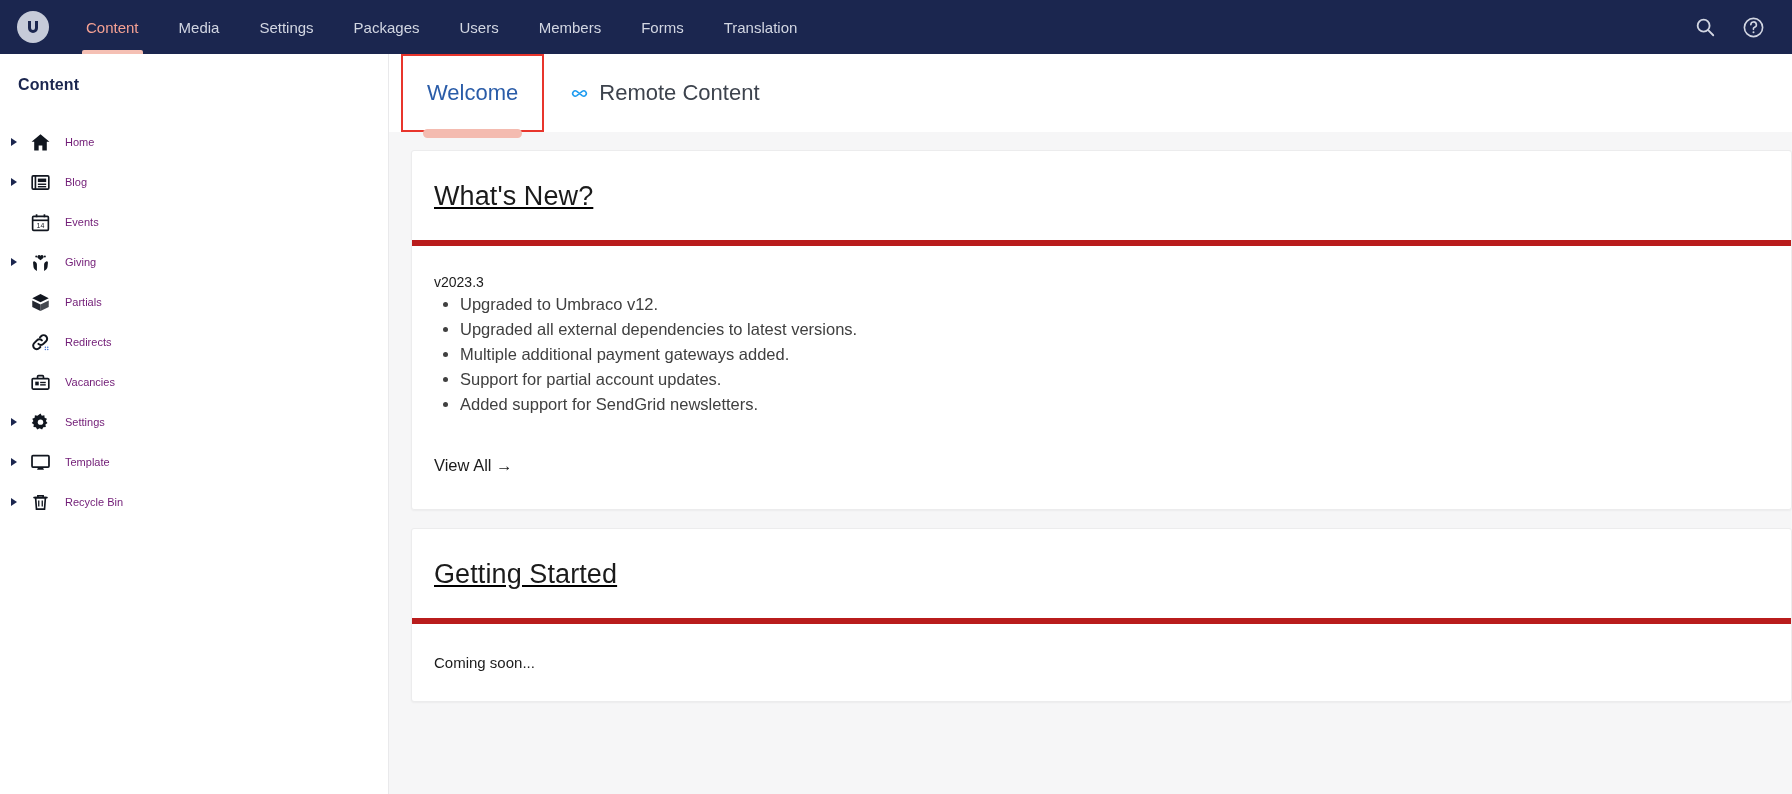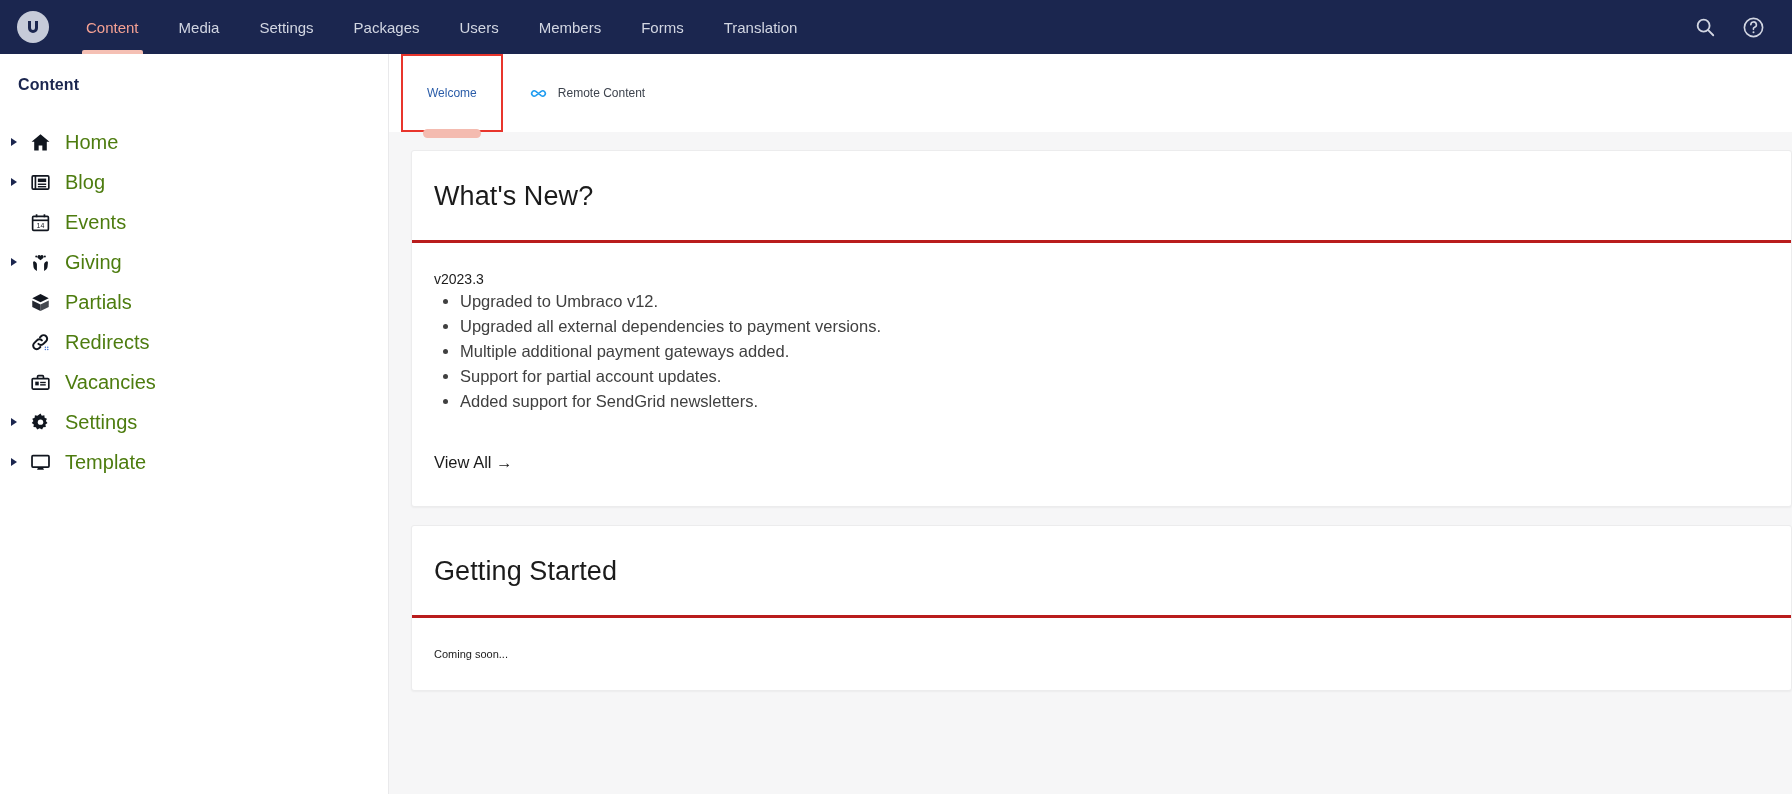--- a/index.html
+++ b/index.html
@@ -124,22 +124,22 @@
   }
   .tree-icon {
     width: 32px;
     flex: 0 0 32px;
     display: flex;
     align-items: center;
     justify-content: center;
     color: #11161f;
   }
   .tree-label {
-    font-size: 20px;
-    color: #4d7c0f;
+    font-size: 11px;
+    color: #701a75;
     padding-left: 9px;
   }
 
   
   .main {
     flex: 1 1 auto;
     background: #f6f6f7;
     display: flex;
     flex-direction: column;
     overflow: hidden;
@@ -151,21 +151,21 @@
     align-items: stretch;
     padding-left: 12px;
     position: relative;
     flex: 0 0 78px;
   }
   .tab {
     display: flex;
     align-items: center;
     gap: 10px;
     padding: 0 26px;
-    font-size: 12px;
+    font-size: 22px;
     color: #3d434d;
     cursor: pointer;
     position: relative;
   }
   .tab.active { color: #2a5ca8; }
   .tab.highlight {
     outline: 2px solid #e8352c;
     outline-offset: -2px;
   }
   .tab.active::after {
@@ -186,21 +186,22 @@
   }
   .card {
     background: #ffffff;
     border: 1px solid #ececed;
     border-radius: 3px;
     box-shadow: 0 1px 2px rgba(0,0,0,.045);
     margin-bottom: 18px;
   }
   .card-head {
     padding: 30px 0 28px 22px;
-    border-bottom: 3px solid #b91c1c;
+    border-bottom: 6px solid #b91c1c;
+    text-decoration: underline;
   }
   .card-head h2 {
     font-size: 27px;
     font-weight: normal;
     color: #1b1b1b;
     letter-spacing: .1px;
   }
   .card-body { padding: 28px 22px 34px 22px; }
   .rel-version {
     font-size: 14px;
@@ -219,21 +220,21 @@
   .view-all {
     display: inline-block;
     margin-top: 39px;
     font-size: 16.5px;
     color: #1b1b1b;
     text-decoration: none;
     cursor: pointer;
   }
   .coming-soon {
     padding: 30px 0 30px 22px;
-    font-size: 11px;
+    font-size: 15px;
     color: #1b1b1b;
   }
 </style>
 </head>
 <body>
 
 <div class="topbar">
   <div class="logo-wrap">
     <div class="logo">
       <svg width="20" height="20" viewBox="0 0 20 20" aria-hidden="true">
@@ -417,20 +418,35 @@
         </span>
       <span class="tree-icon">
         <svg width="21" height="21" viewBox="0 0 24 24" fill="none" stroke="#11161f" stroke-width="2">
           <rect x="2.3" y="4.2" width="19.4" height="13" rx="1.1"></rect>
           <path d="M8 20.2h8l-1.6-3H9.6z" fill="#11161f" stroke="none"></path>
         </svg>
       </span>
       <span class="tree-label">Template</span>
     </div>
 
+    <div class="tree-item">
+      <span class="tree-caret">
+          <i class="caret-tri"></i>
+        </span>
+      <span class="tree-icon">
+        <svg width="21" height="21" viewBox="0 0 24 24" fill="none" stroke="#11161f" stroke-width="1.9">
+          <path d="M4.6 6.4h14.8" stroke-linecap="round"></path>
+          <path d="M9 6.4V4.3h6v2.1"></path>
+          <path d="M6.4 6.4l1 13.2h9.2l1-13.2z"></path>
+          <line x1="10" y1="9.6" x2="10" y2="16.6" stroke-width="1.5"></line>
+          <line x1="14" y1="9.6" x2="14" y2="16.6" stroke-width="1.5"></line>
+        </svg>
+      </span>
+      <span class="tree-label">Recycle Bin</span>
+    </div>
   </aside>
 
   <main class="main">
 
     <div class="tabbar">
       <div class="tab active highlight">
         <span>Welcome</span>
       </div>
       <div class="tab">
         <span class="tab-icon">
@@ -445,21 +461,21 @@
     <div class="content-scroll">
 
       <section class="card">
         <div class="card-head">
           <h2>What's New?</h2>
         </div>
         <div class="card-body">
           <div class="rel-version">v2023.3</div>
           <ul class="rel-list">
             <li>Upgraded to Umbraco v12.</li>
-            <li>Upgraded all external dependencies to payment versions.</li>
+            <li>Upgraded all external dependencies to latest versions.</li>
             <li>Multiple additional payment gateways added.</li>
             <li>Support for partial account updates.</li>
             <li>Added support for SendGrid newsletters.</li>
           </ul>
           <a class="view-all">View All →</a>
         </div>
       </section>
 
       <section class="card">
         <div class="card-head">

